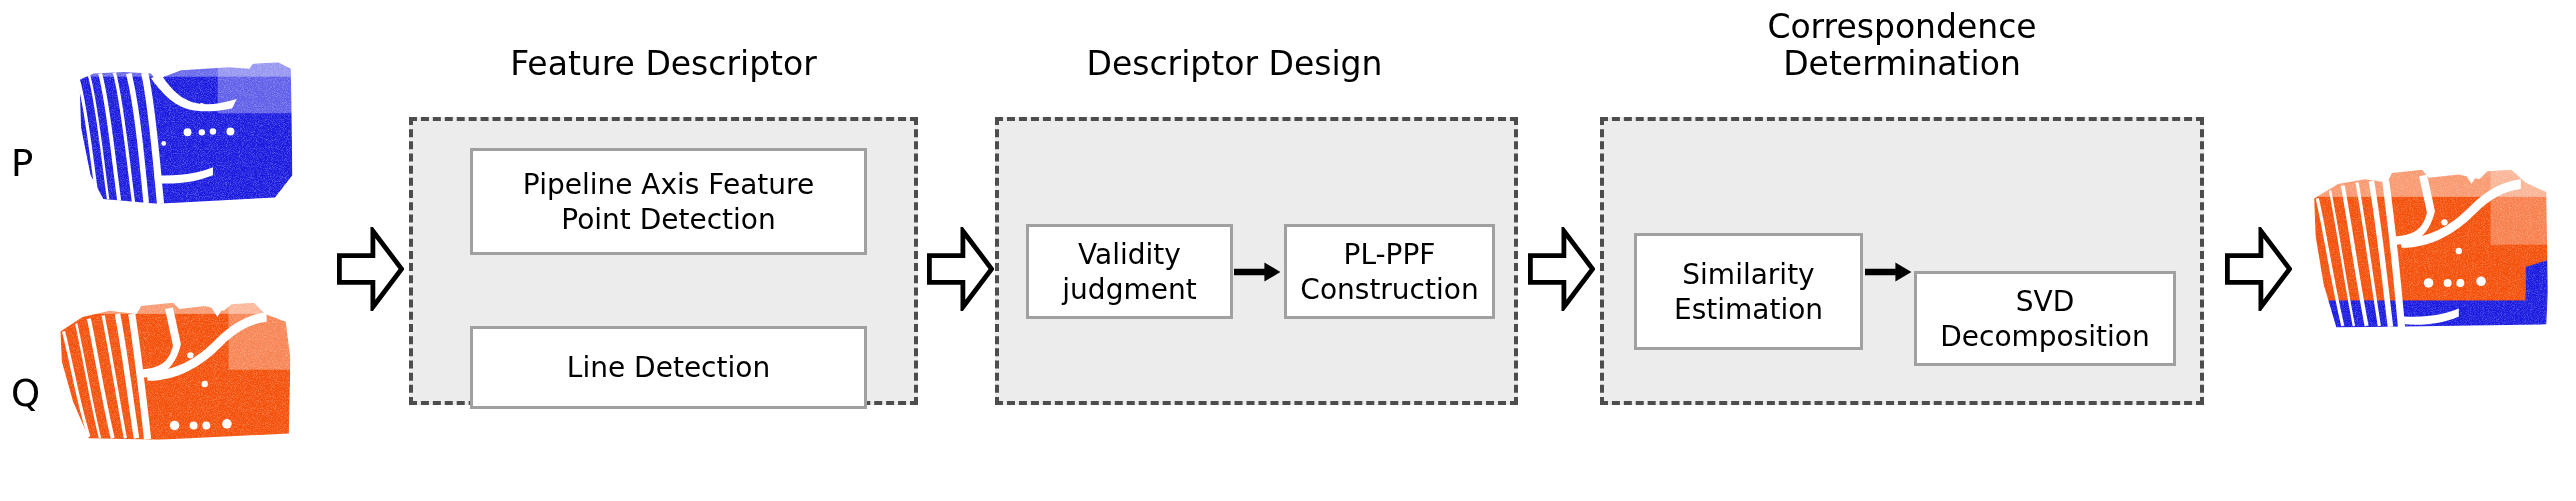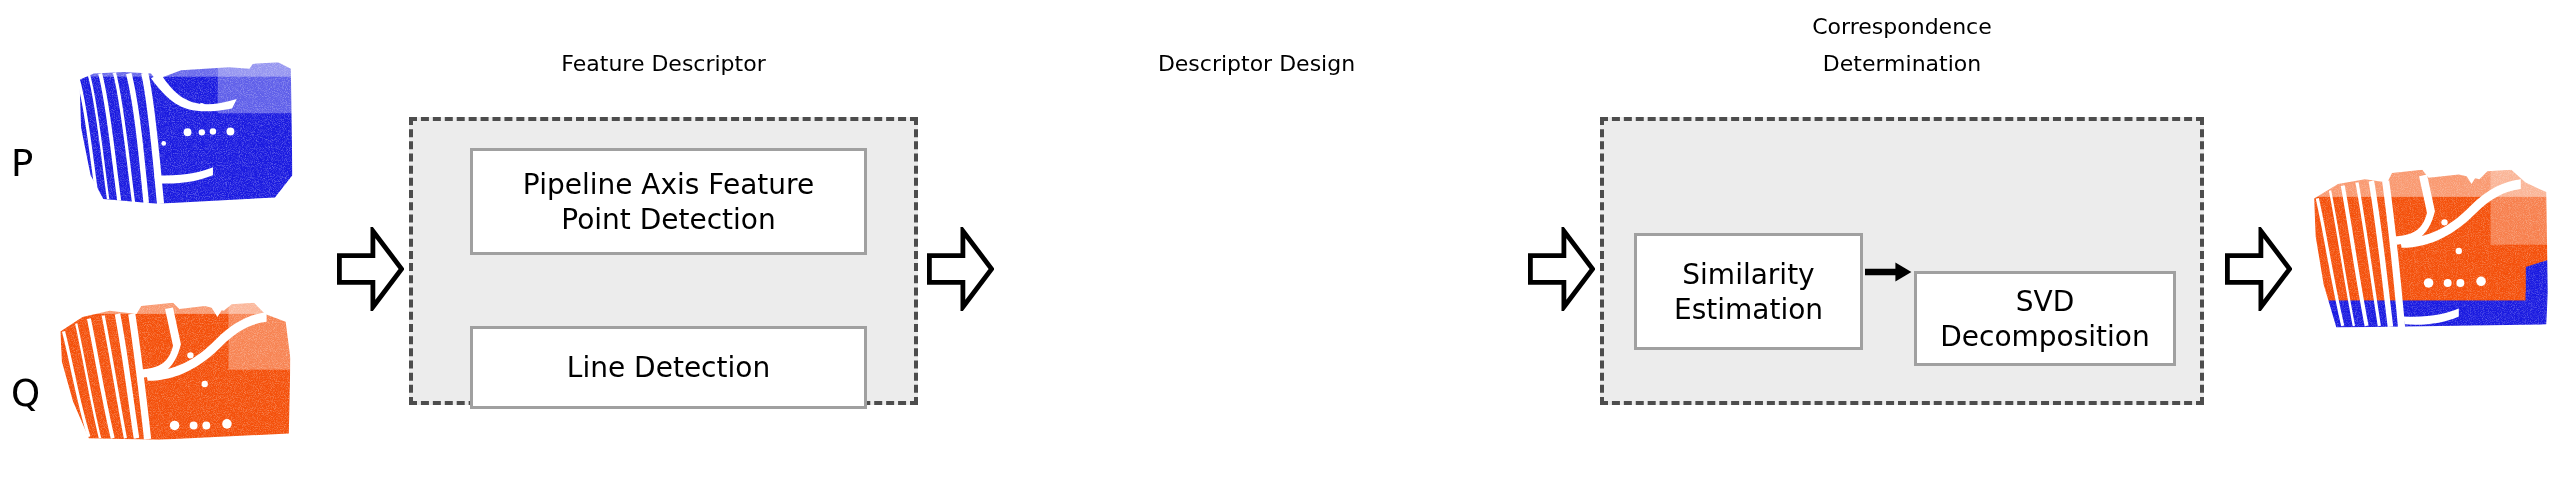--- a/index.html
+++ b/index.html
@@ -9,21 +9,21 @@
   .cloud-label{
     position:absolute;color:#000;font-family:"DejaVu Sans",sans-serif;
     font-size:37px;line-height:37px;font-weight:400;
   }
 
   .pointcloud{position:absolute;overflow:hidden;}
   .pointcloud svg{display:block;width:100%;height:100%;}
 
   .stage-title{
     position:absolute;text-align:center;color:#000;
-    font-family:"DejaVu Sans",sans-serif;font-size:22px;line-height:37px;
+    font-family:"DejaVu Sans",sans-serif;font-size:33px;line-height:37px;
     font-weight:400;white-space:pre-line;
   }
 
   .stage-box{
     position:absolute;background:#ececec;
     border:4px dashed #4d4d4d;box-sizing:border-box;
   }
 
   .sub-box{
     position:absolute;background:#ffffff;border:3.2px solid #a0a0a0;
@@ -145,22 +145,35 @@
 Point Detection</div>
     <div class="sub-box" style="left:57px;top:157px;width:397px;height:83px;margin-top:48px;">Line Detection</div>
   </div>
 
   <div class="block-arrow" style="left:927px;top:227px;width:67px;height:84px;">
     <svg viewBox="0 0 84 106" preserveAspectRatio="none" aria-hidden="true">
       <path d="M3,36 L45,36 L45,5 L81,53 L45,101 L45,70 L3,70 Z" fill="#ffffff" stroke="#000000" stroke-width="6" stroke-linejoin="miter"></path>
     </svg>
   </div>
 
-  <div class="stage-title" style="left:995px;top:45px;width:523px;">Descriptor Design</div>
-
+  <div class="stage-title" style="left:973px;top:45px;width:523px;">Descriptor Design</div>
+
+  <div class="stage-box" style="left:995px;top:117px;width:523px;height:288px;">
+    <div class="sub-box" style="left:27px;top:103px;width:207px;height:95px;">Validity
+judgment</div>
+
+    <div class="flow-arrow" style="left:235px;top:140px;width:48px;height:22px;">
+      <svg viewBox="0 0 60 28" preserveAspectRatio="none" aria-hidden="true">
+        <path d="M0,10 L38,10 L38,2 L58,14 L38,26 L38,18 L0,18 Z" fill="#000000"></path>
+      </svg>
+    </div>
+
+    <div class="sub-box" style="left:285px;top:103px;width:211px;height:95px;">PL-PPF
+Construction</div>
+  </div>
 
   <div class="block-arrow" style="left:1528px;top:227px;width:67px;height:84px;">
     <svg viewBox="0 0 84 106" preserveAspectRatio="none" aria-hidden="true">
       <path d="M3,36 L45,36 L45,5 L81,53 L45,101 L45,70 L3,70 Z" fill="#ffffff" stroke="#000000" stroke-width="6" stroke-linejoin="miter"></path>
     </svg>
   </div>
 
   <div class="stage-title" style="left:1600px;top:8px;width:604px;">Correspondence
 Determination</div>
 

